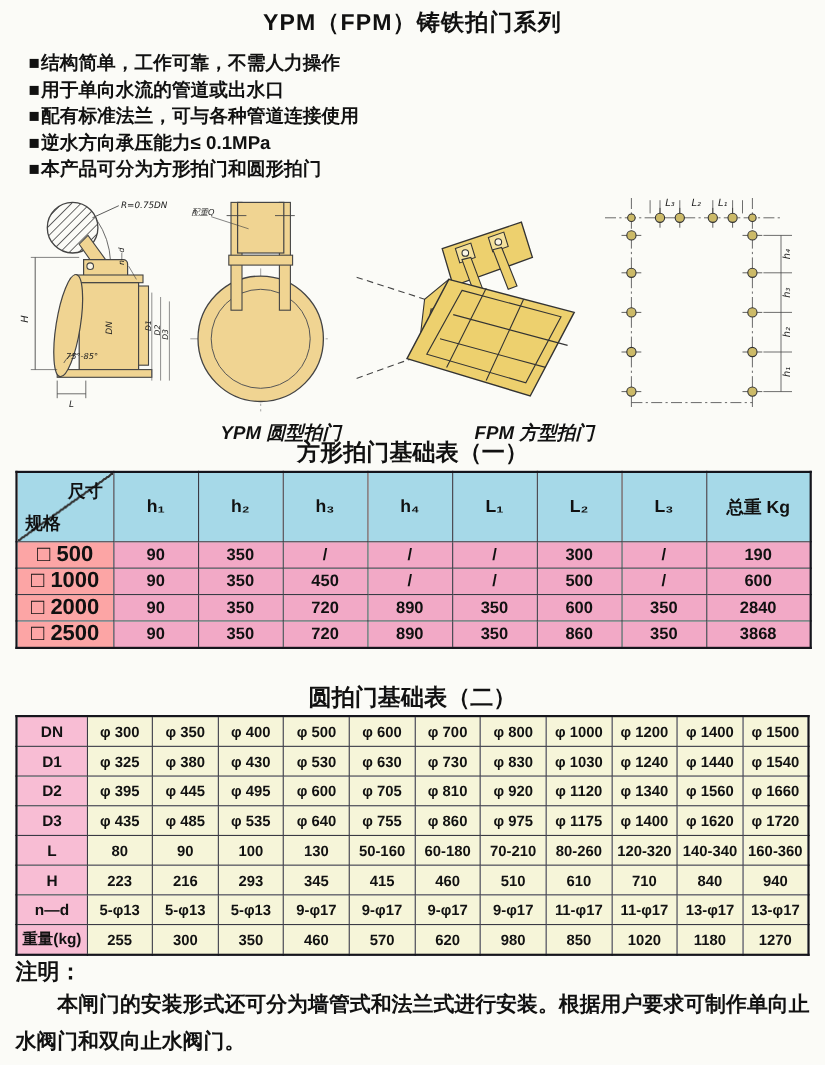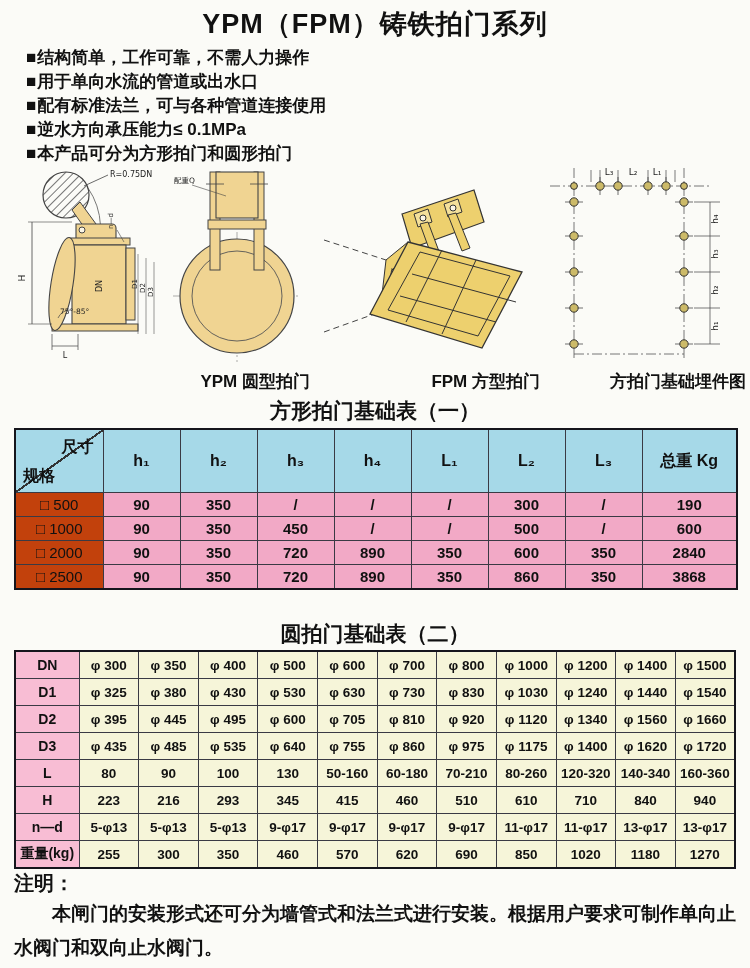--- a/index.html
+++ b/index.html
@@ -2,28 +2,28 @@
 <html><head>
 <meta charset="utf-8">
 <style>
   html,body{margin:0;padding:0;}
   .page{
     position:relative;width:750px;height:968px;background:#fbfbf7;
     font-family:"Liberation Sans","DejaVu Sans",sans-serif;color:#111;overflow:hidden;
   }
   .title{
     position:absolute;top:6px;left:0;width:100%;text-align:center;
-    font-size:27px;font-weight:bold;letter-spacing:1px;
+    font-size:21px;font-weight:bold;letter-spacing:1px;
   }
   .bullets{position:absolute;top:46px;left:26px;}
   .bullet{font-size:17px;font-weight:600;line-height:24px;white-space:nowrap;}
   .bullet .mk{margin-right:1px;}
 
   .figures{position:absolute;top:162px;left:0;width:750px;height:236px;}
-  .fig{position:absolute;top:0;height:236px;}
+  .fig{position:absolute;top:12px;height:236px;font-style:italic;}
   .fig-round{left:16px;width:294px;}
   .fig-square{left:324px;width:216px;}
   .fig-foundation{left:542px;width:204px;}
   .fig-caption{
     position:absolute;top:208px;left:0;width:100%;text-align:right;
     font-size:17px;font-weight:600;
   }
   svg text{font-family:"DejaVu Sans","Liberation Sans",sans-serif;fill:#222;}
 
   .tbl-title{position:absolute;left:0;width:100%;text-align:center;font-size:21px;font-weight:bold;}
@@ -36,21 +36,21 @@
   #table1{position:absolute;top:428px;left:14px;width:722px;border:2px solid #15151c;padding-left:24px;}
   #table1 .hcell{background:#a6d9e8;height:62px;font-size:16px;font-weight:600;}
   #table1 .corner{
     position:relative;background-color:#a6d9e8;
     background-image:linear-gradient(to bottom right,
       transparent calc(50% - 1px), #333 calc(50% - 1px),
       #333 calc(50% + 1px), transparent calc(50% + 1px));
   }
   .c-top{position:absolute;top:7px;right:9px;font-size:16px;font-weight:600;}
   .c-bottom{position:absolute;bottom:5px;left:7px;font-size:16px;font-weight:600;}
-  #table1 .spec-cell{background:#c2410c;height:23px;font-size:15px;font-weight:400;}
+  #table1 .spec-cell{background:#fca5a5;height:23px;font-size:20px;font-weight:700;}
   #table1 .data-cell{background:#f2a9c6;height:23px;font-size:15px;font-weight:600;}
 
   #table2{position:absolute;top:650px;left:14px;width:722px;border:2px solid #15151c;}
   #table2 .label-cell{background:#f8bdd4;height:26px;font-size:14px;font-weight:600;}
   #table2 .data-cell2{background:#f6f5d9;height:26px;font-size:13.5px;font-weight:600;}
 
   .notes-label{position:absolute;top:870px;left:14px;font-size:20px;font-weight:bold;}
   .notes-text{
     position:absolute;top:897px;left:14px;width:724px;
     font-size:19px;line-height:34px;font-weight:600;text-indent:2em;
@@ -213,21 +213,20 @@
               <circle cx="32" cy="146" r="4.2"></circle>
             <circle cx="32" cy="182" r="4.2"></circle>
             <circle cx="142" cy="40" r="4.2"></circle>
               <circle cx="142" cy="74" r="4.2"></circle>
             <circle cx="142" cy="110" r="4.2"></circle>
               <circle cx="142" cy="146" r="4.2"></circle>
             <circle cx="142" cy="182" r="4.2"></circle>
           </g>
         </g>
       </svg>
-      <div class="fig-caption">方拍门基础埋件图</div>
     </div>
   </div>
 
   <div class="tbl-title" id="t1-title">方形拍门基础表（一）</div>
   <table id="table1">
     <colgroup>
       <col style="width:88px">
         <col style="width:77px">
         <col style="width:77px">
         <col style="width:77px">
@@ -417,21 +416,21 @@
           <td class="data-cell2">13-φ17</td>
         </tr>
         <tr>
           <td class="label-cell">重量(kg)</td>
           <td class="data-cell2">255</td>
           <td class="data-cell2">300</td>
           <td class="data-cell2">350</td>
           <td class="data-cell2">460</td>
           <td class="data-cell2">570</td>
           <td class="data-cell2">620</td>
-          <td class="data-cell2">690</td>
+          <td class="data-cell2">980</td>
           <td class="data-cell2">850</td>
           <td class="data-cell2">1020</td>
           <td class="data-cell2">1180</td>
           <td class="data-cell2">1270</td>
         </tr>
       </tbody>
   </table>
 
   <div class="notes-label">注明：</div>
   <div class="notes-text">本闸门的安装形式还可分为墙管式和法兰式进行安装。根据用户要求可制作单向止水阀门和双向止水阀门。</div>

